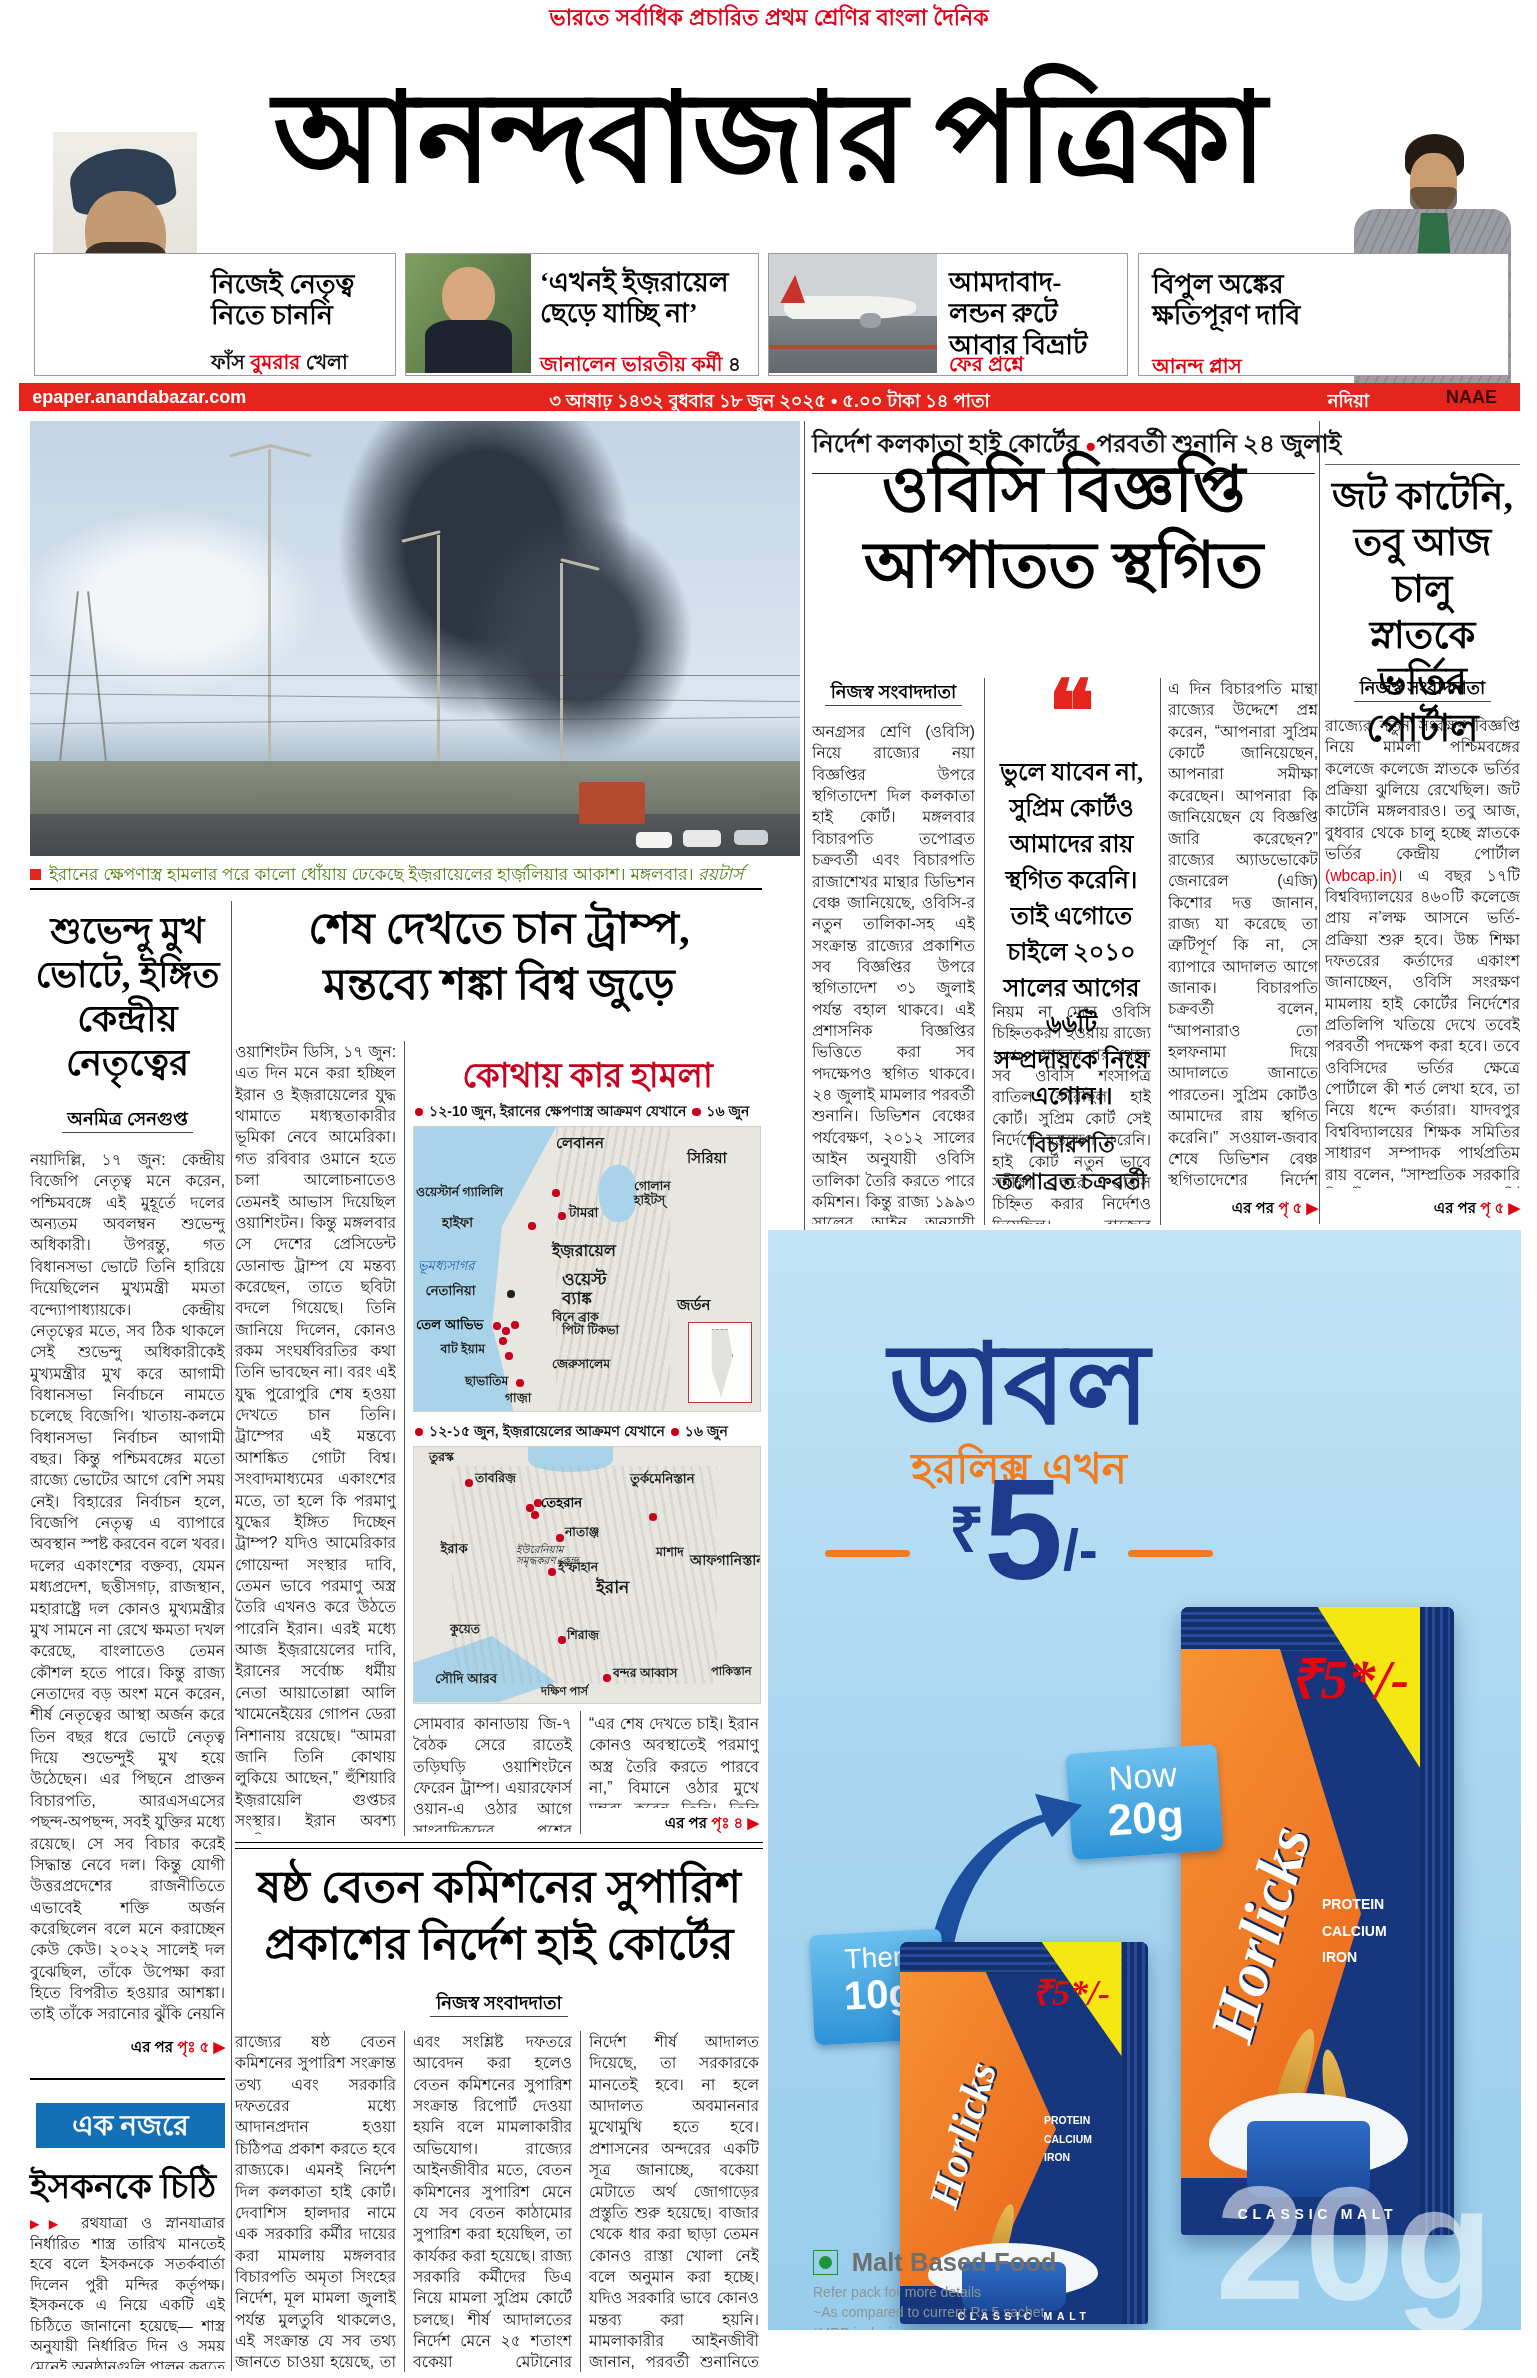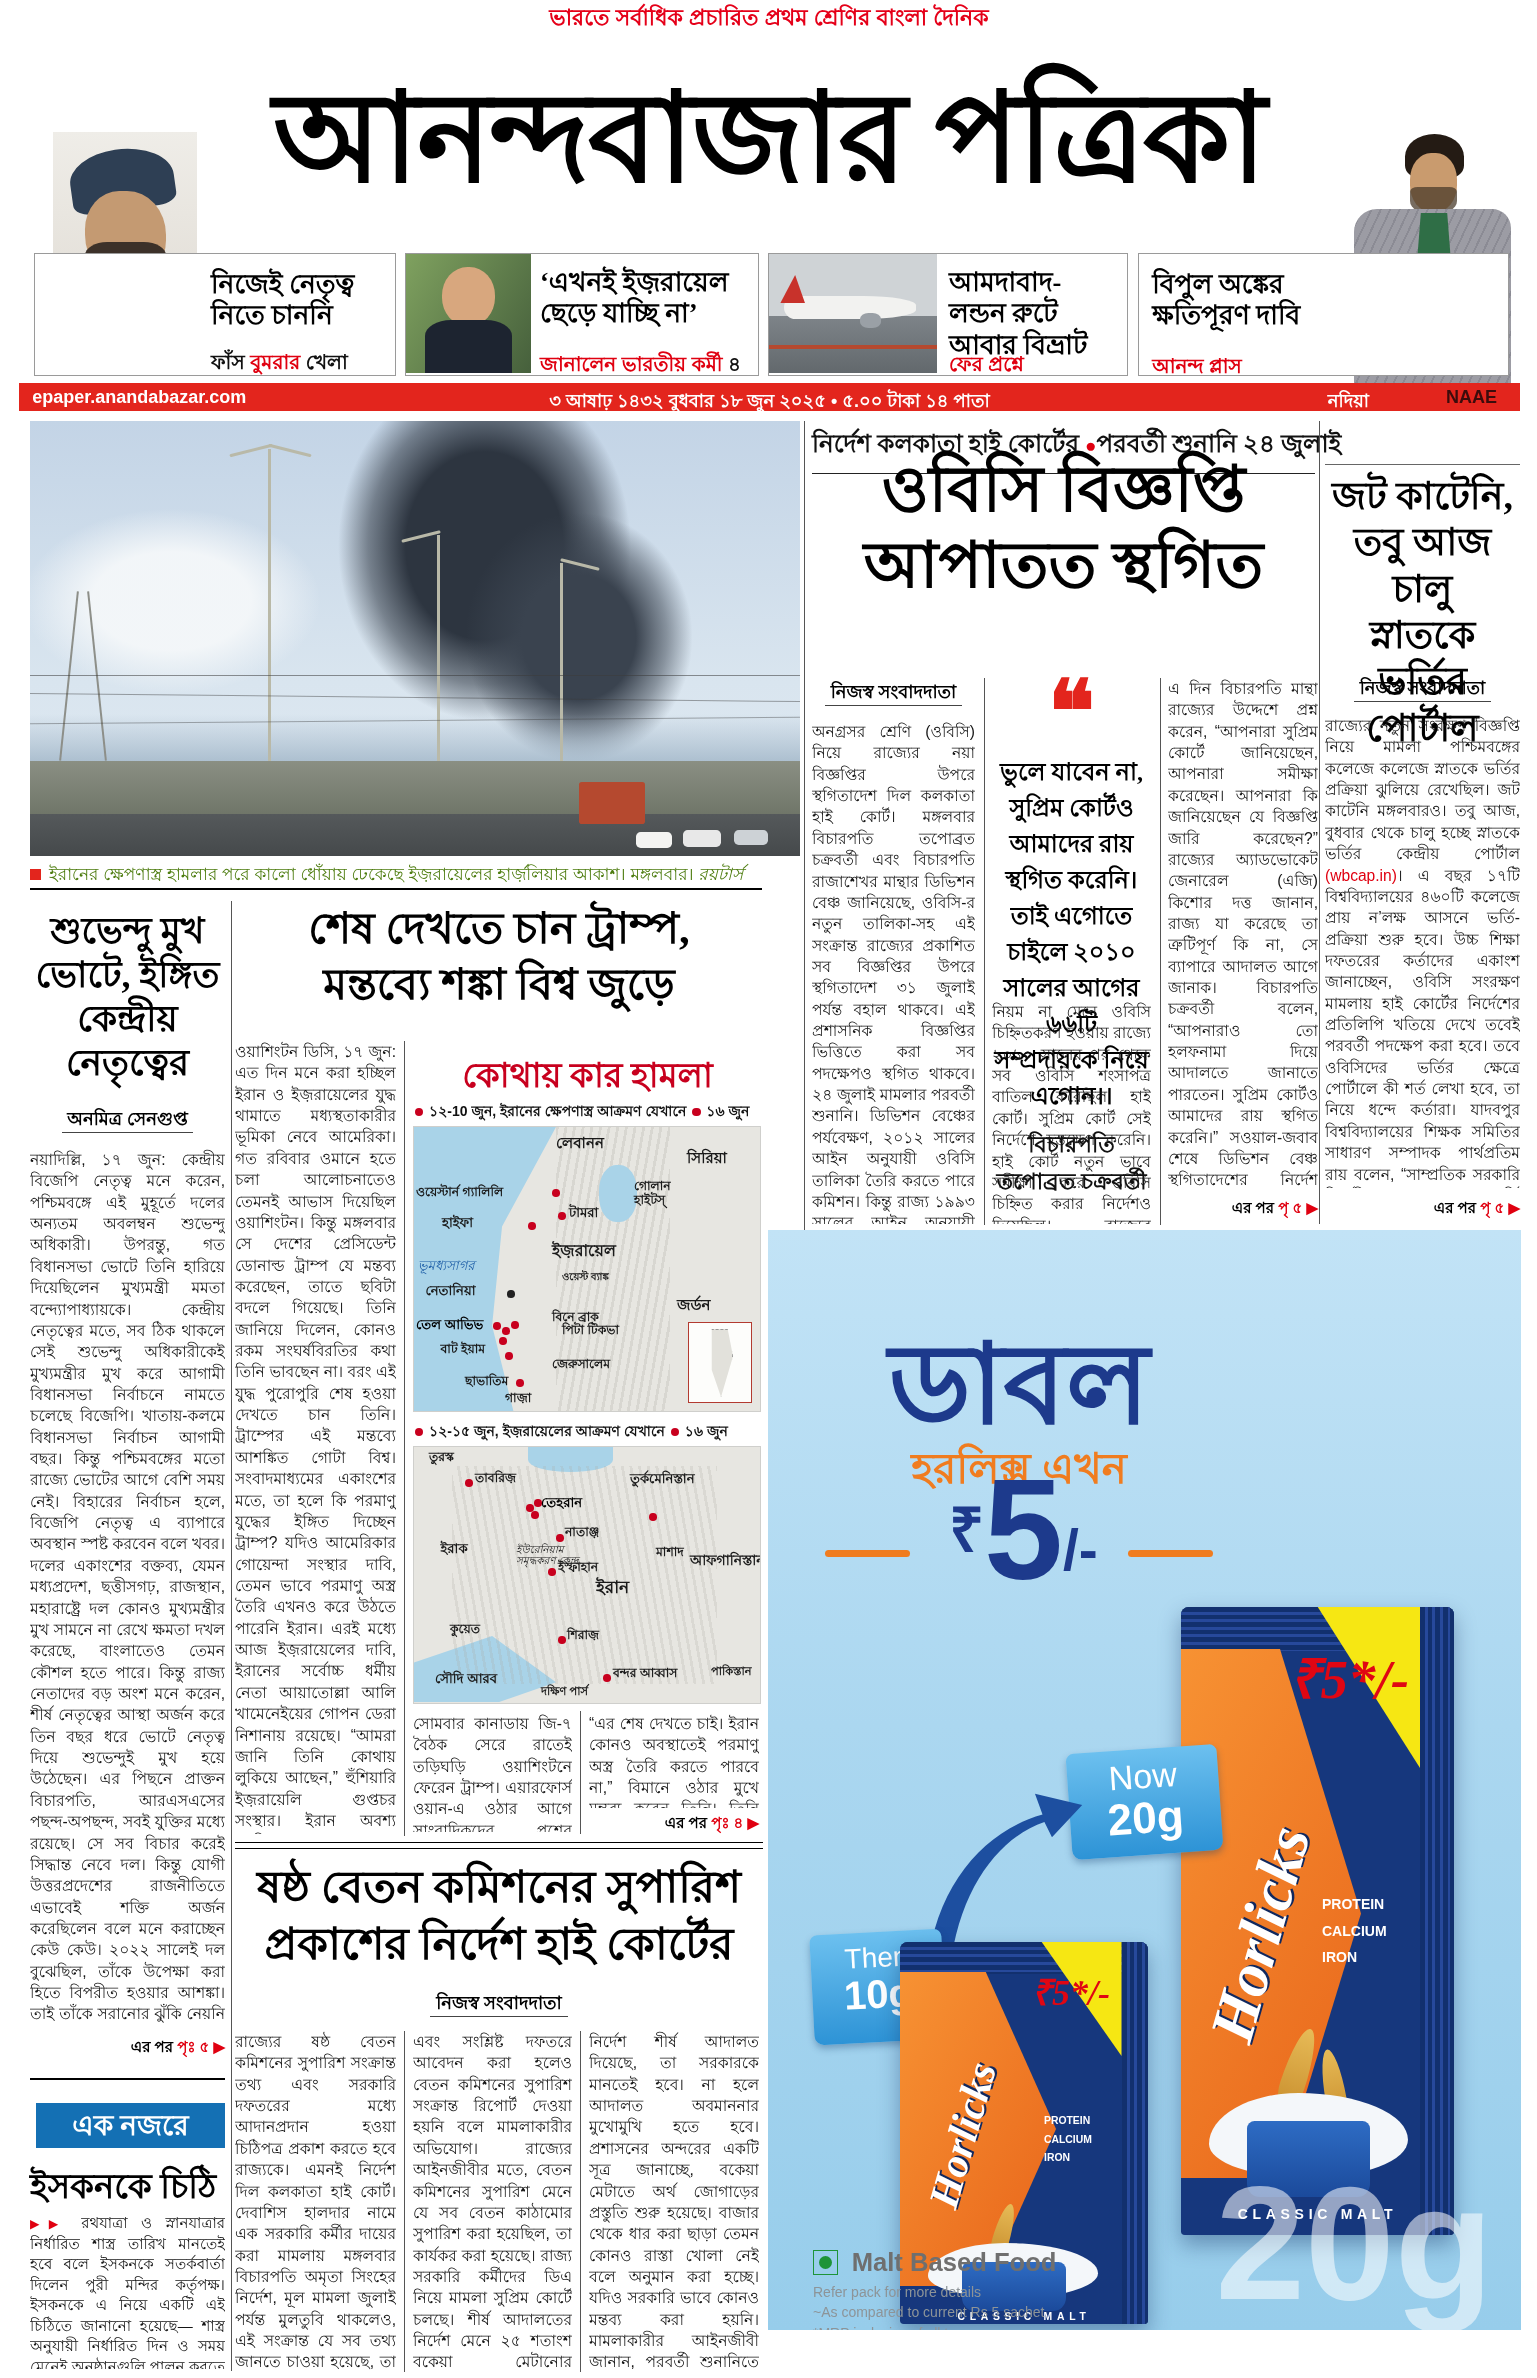--- a/index.html
+++ b/index.html
@@ -205,21 +205,21 @@
     <div class="mlbl" style="left:1.9px;top:59px;font-size:12.3px;">ওয়েস্টার্ন গ্যালিলি</div>
     <div class="mdot" style="left:138px;top:62px;"></div>
     <div class="mlbl" style="left:28px;top:89px;">হাইফা</div>
     <div class="mdot" style="left:114px;top:95px;"></div>
     <div class="mdot" style="left:144px;top:85px;"></div>
     <div class="mlbl" style="left:155px;top:79px;">টামরা</div>
     <div class="mlbl" style="left:138px;top:115px;font-size:16px;">ইজ়রায়েল</div>
     <div class="mlbl bluel" style="left:3.8px;top:132px;">ভূমধ্যসাগর</div>
     <div class="mlbl" style="left:11.4px;top:157px;">নেতানিয়া</div>
     <div class="mdot blk" style="left:93px;top:163px;"></div>
-    <div class="mlbl" style="left:148px;top:144px;white-space:normal;width:61px;font-size:10px;">ওয়েস্ট ব্যাঙ্ক</div>
+    <div class="mlbl" style="left:148px;top:144px;white-space:normal;width:61px;font-size:17px;">ওয়েস্ট ব্যাঙ্ক</div>
     <div class="mlbl" style="left:138px;top:184px;font-size:12.3px;">বিনে ব্রাক</div>
     <div class="mlbl redl" style="left:1.9px;top:191px;">তেল আভিভ</div>
     <div class="mdot" style="left:79px;top:195px;"></div>
     <div class="mdot" style="left:88px;top:200px;"></div>
     <div class="mdot" style="left:97px;top:194px;"></div>
     <div class="mdot" style="left:85px;top:210px;"></div>
     <div class="mlbl" style="left:148px;top:197px;font-size:12.3px;">পিটা টিকভা</div>
     <div class="mlbl" style="left:26.5px;top:216px;font-size:12.3px;">বাট ইয়াম</div>
     <div class="mdot" style="left:91px;top:225px;"></div>
     <div class="mlbl" style="left:263px;top:170px;font-size:15px;">জর্ডন</div>

